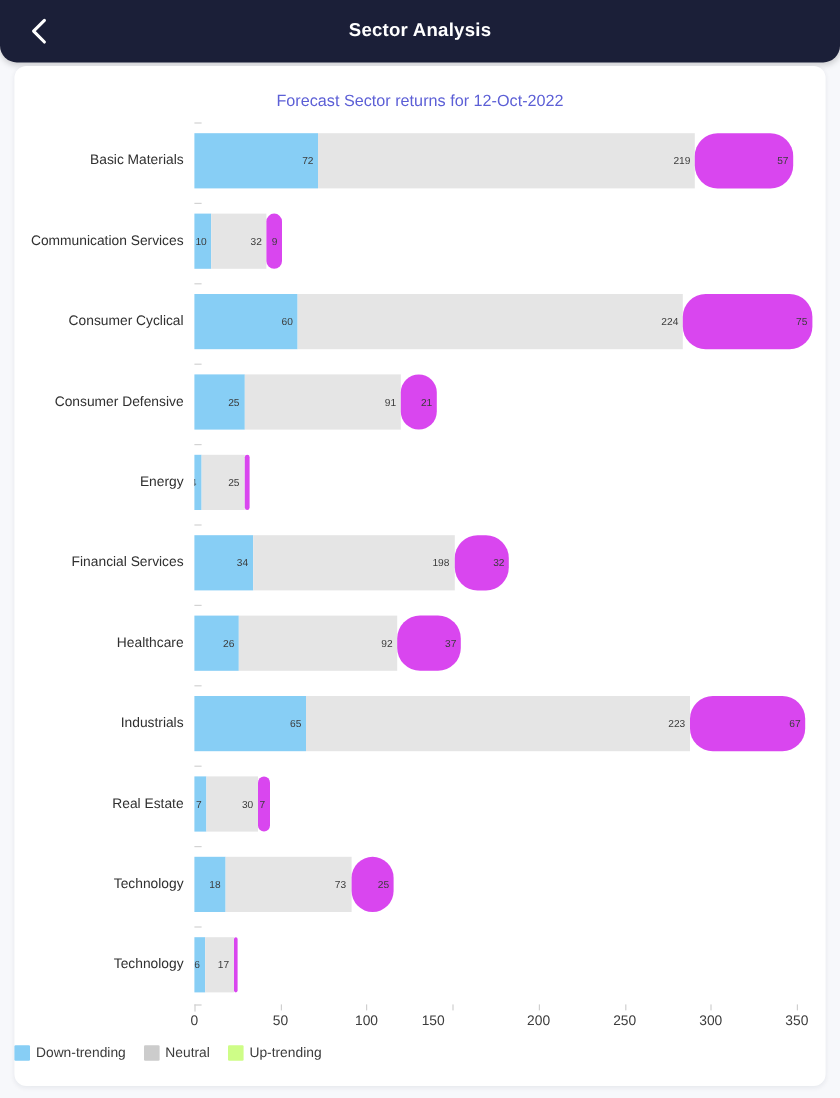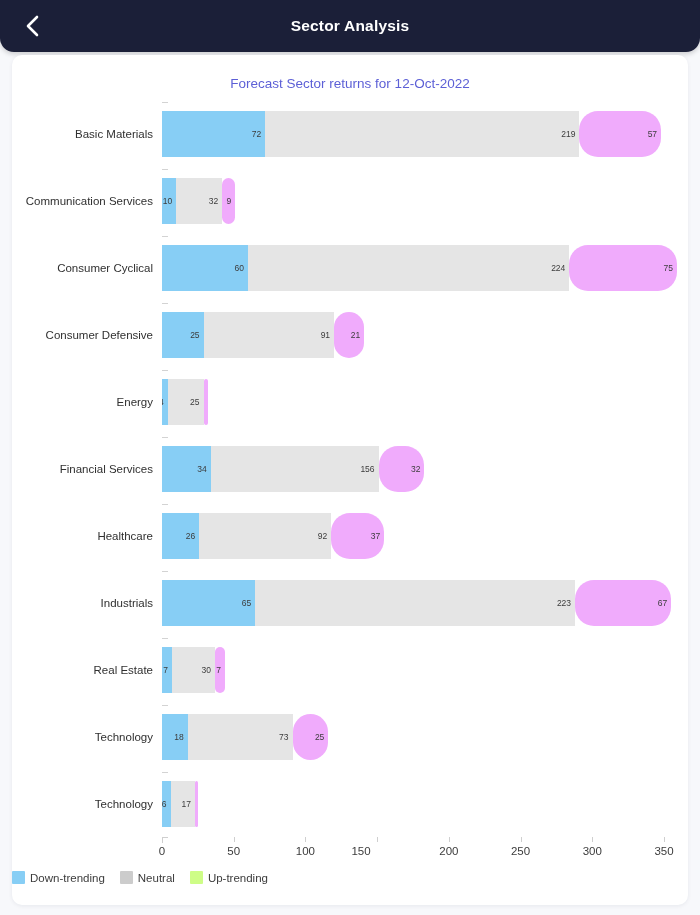--- a/index.html
+++ b/index.html
@@ -71,21 +71,21 @@
     position: relative; height: 46px;
     display: flex; align-items: center; justify-content: flex-end;
     overflow: hidden;
   }
   .seg span {
     font-size: 8.5px; color: #3c3c3c; padding-right: 4px;
     white-space: nowrap;
   }
   .seg.down { background: #87cef5; }
   .seg.neutral { background: #e5e5e5; }
-  .seg.up { background: #f0abfc; border-radius: 19px; }
+  .seg.up { background: #d946ef; border-radius: 19px; }
 
   
   .row-tick {
     position: absolute; left: 150px; top: 2px;
     width: 6px; height: 1px; background: #d3d3d3;
   }
 
   
   .axis {
     position: absolute; left: 150px; top: 782px; width: 520px; height: 30px;
@@ -217,21 +217,21 @@
         </div>
         <div class="row" style="top: 380px;">
           <div class="row-tick"></div>
           <div class="row-label">Financial Services</div>
           <div class="bar-area">
             <div class="bar">
               <div class="seg down" style="width: 48.7657px;">
                 <span>34</span>
               </div>
               <div class="seg neutral" style="width: 167.811px;">
-                <span>156</span>
+                <span>198</span>
               </div>
               <div class="seg up" style="width: 45.8971px;">
                 <span>32</span>
               </div>
             </div>
           </div>
         </div>
         <div class="row" style="top: 447px;">
           <div class="row-tick"></div>
           <div class="row-label">Healthcare</div>

